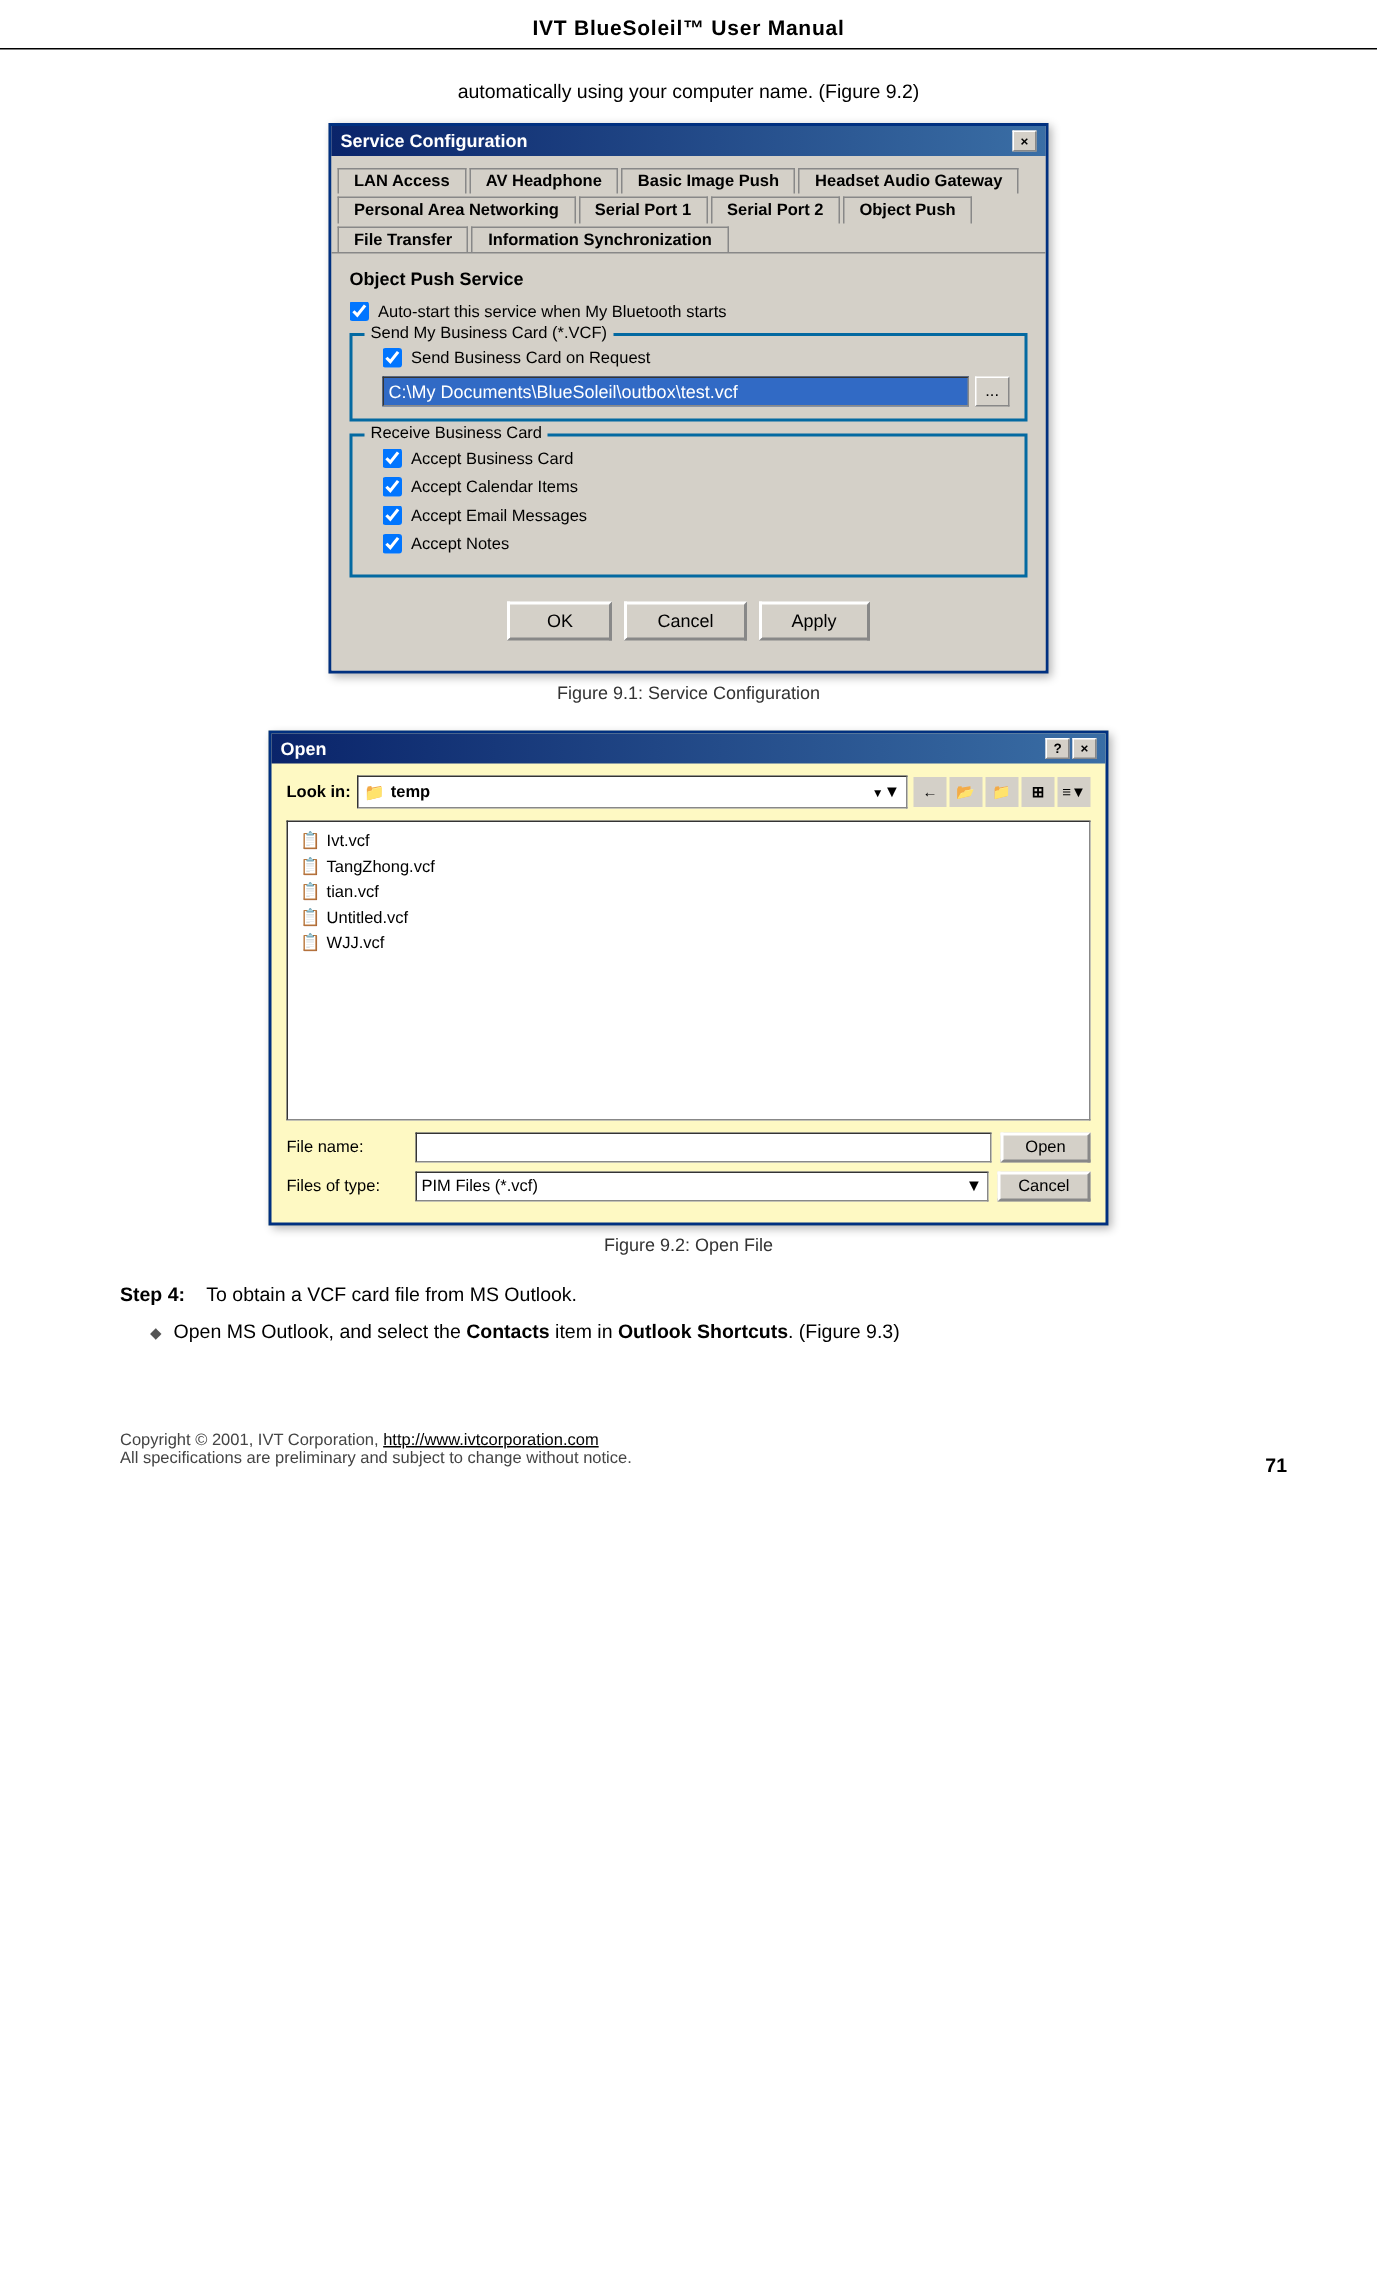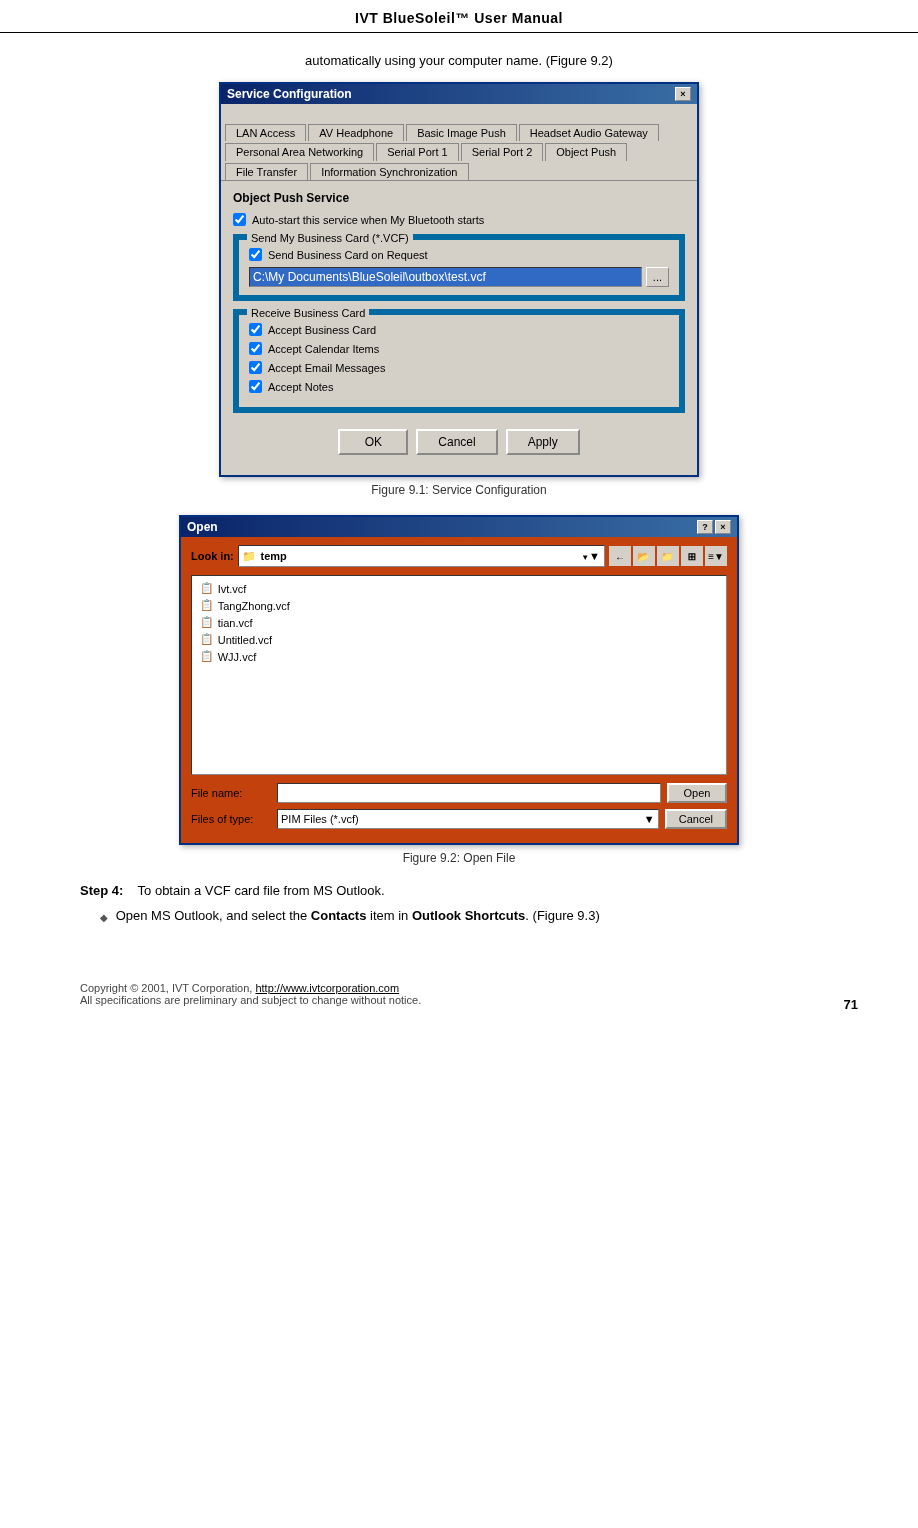--- a/index.html
+++ b/index.html
@@ -70,24 +70,25 @@
       display: flex;
       align-items: center;
       justify-content: center;
       cursor: pointer;
       color: #000;
     }
 
     
     .tab-strip {
       background: #d4d0c8;
-      padding: 20px 4px 0 4px;
+      padding: 8px 4px 0 4px;
       display: flex;
       flex-wrap: wrap;
       gap: 2px;
+      font-weight: bold;
     }
 
     .tab {
       background: #d4d0c8;
       border: 1px solid #888;
       border-bottom: none;
       padding: 2px 10px;
       font-size: 11px;
       cursor: pointer;
       white-space: nowrap;
@@ -121,22 +122,22 @@
       font-size: 11px;
     }
 
     .checkbox-row input[type="checkbox"] {
       margin-right: 6px;
       width: 13px;
       height: 13px;
     }
 
     .group-box {
-      border: 6px solid #0369a1;
-      padding: 8px 10px 8px 10px;
+      border: 2px solid #0369a1;
+      padding: 8px 10px 8px 20px;
       margin: 8px 0;
       position: relative;
     }
 
     .group-box-label {
       position: absolute;
       top: -8px;
       left: 8px;
       background: #d4d0c8;
       padding: 0 4px;
@@ -195,21 +196,21 @@
       text-align: center;
       font-size: 12px;
       margin-bottom: 18px;
       color: #333;
       margin-top: 4px;
     }
 
     
     .open-dialog {
       border: 2px solid #003080;
-      background: #c2410c;
+      background: #fef9c3;
       width: 560px;
       margin: 0 auto 6px auto;
       box-shadow: 2px 2px 6px rgba(0,0,0,0.3);
     }
 
     .open-dialog-titlebar {
       background: linear-gradient(to right, #0a246a, #3a6ea5);
       color: white;
       padding: 3px 6px;
       display: flex;

